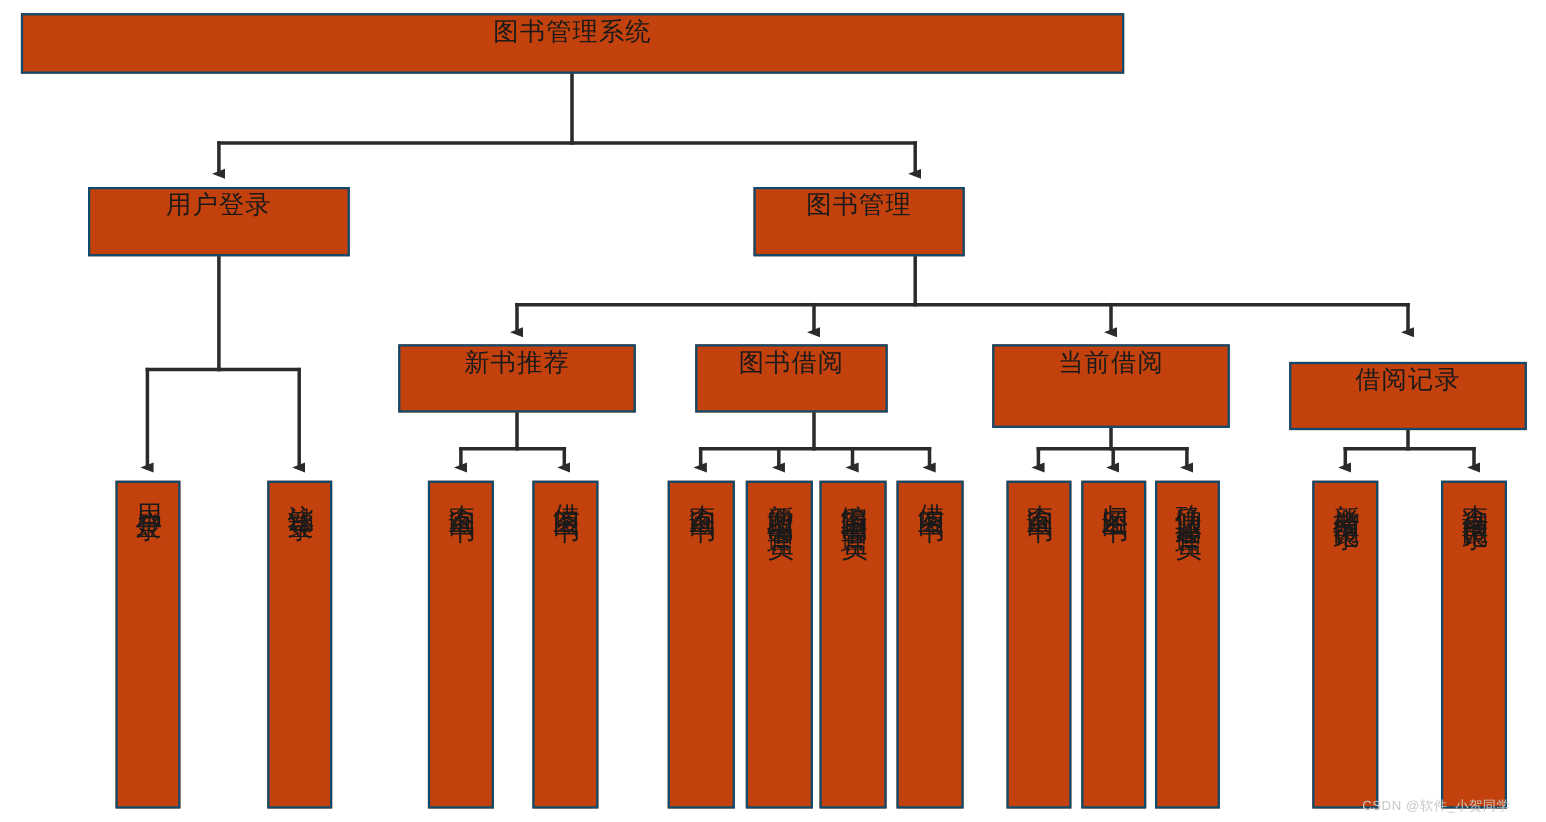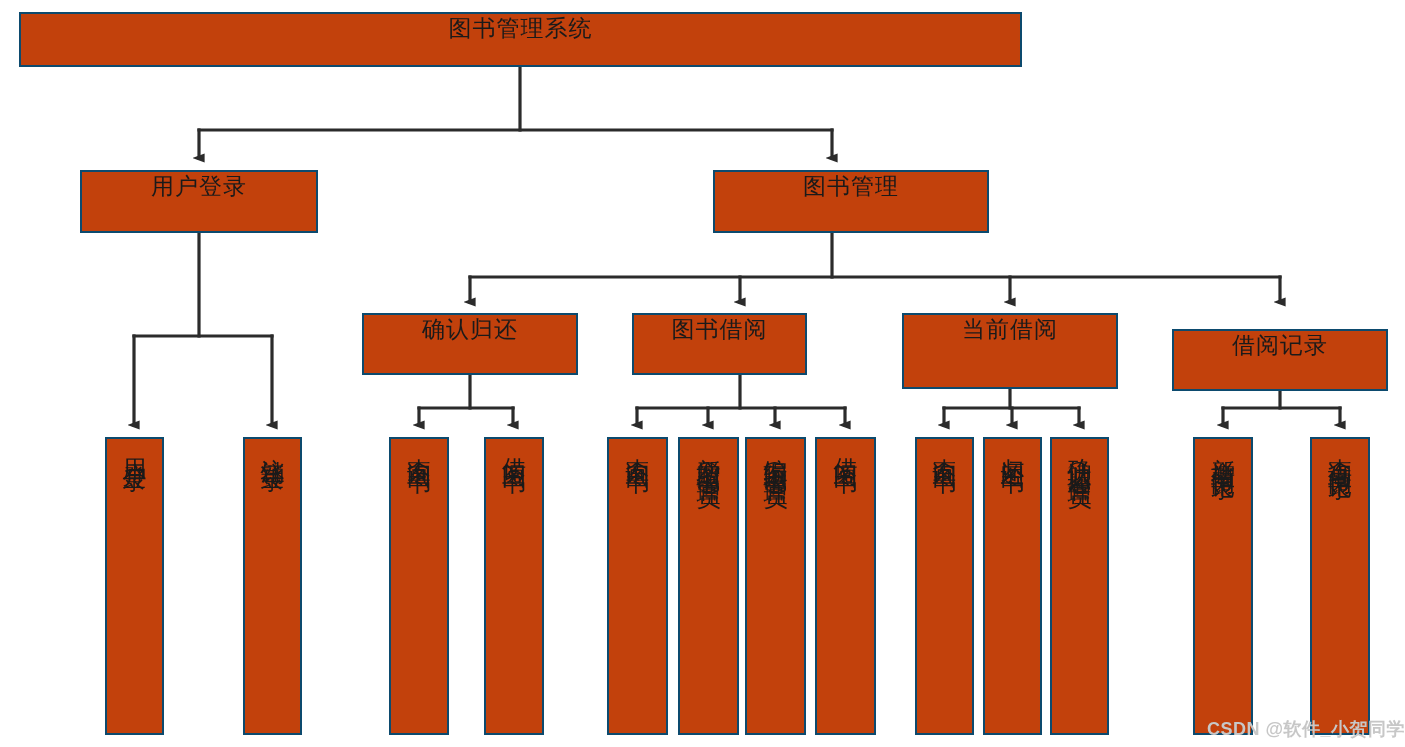--- a/index.html
+++ b/index.html
@@ -48,28 +48,27 @@
     text-orientation: upright;
     font-size: 24px;
     letter-spacing: 4px;
     line-height: 1;
     white-space: nowrap;
   }
   .node.root .node-label { font-size: 23px; }
   .node.level2 .node-label { font-size: 23px; }
   .watermark {
     position: absolute;
-    right: 0;
+    right: 32px;
     bottom: 6px;
-    font-size: 18px;
+    font-size: 12px;
     color: #c7c7c7;
     letter-spacing: 0.5px;
     white-space: nowrap;
     user-select: none;
-    font-weight: bold;
   }
 </style>
 </head>
 <body>
 
 <div id="canvas">
 
   <svg class="edges" viewBox="0 0 1405 747">
     <defs>
       <marker id="arrow" markerWidth="12" markerHeight="12" refX="5.2" refY="5.6" orient="auto" markerUnits="userSpaceOnUse">
@@ -120,26 +119,26 @@
     </g>
   </svg>
 
   <div class="node root" style="left:19px; top:12px; width:1003px; height:55px;">
     <span class="node-label">图书管理系统</span>
   </div>
 
   <div class="node level2" style="left:80px; top:170px; width:238px; height:63px;">
     <span class="node-label">用户登录</span>
   </div>
-  <div class="node level2" style="left:713px; top:170px; width:276px; height:63px;">
+  <div class="node level2" style="left:685px; top:170px; width:192px; height:63px;">
     <span class="node-label">图书管理</span>
   </div>
 
   <div class="node level2" style="left:362px; top:313px; width:216px; height:62px;">
-    <span class="node-label">确认归还</span>
+    <span class="node-label">新书推荐</span>
   </div>
   <div class="node level2" style="left:632px; top:313px; width:175px; height:62px;">
     <span class="node-label">图书借阅</span>
   </div>
   <div class="node level2" style="left:902px; top:313px; width:216px; height:76px;">
     <span class="node-label">当前借阅</span>
   </div>
   <div class="node level2" style="left:1172px; top:329px; width:216px; height:62px;">
     <span class="node-label">借阅记录</span>
   </div>

